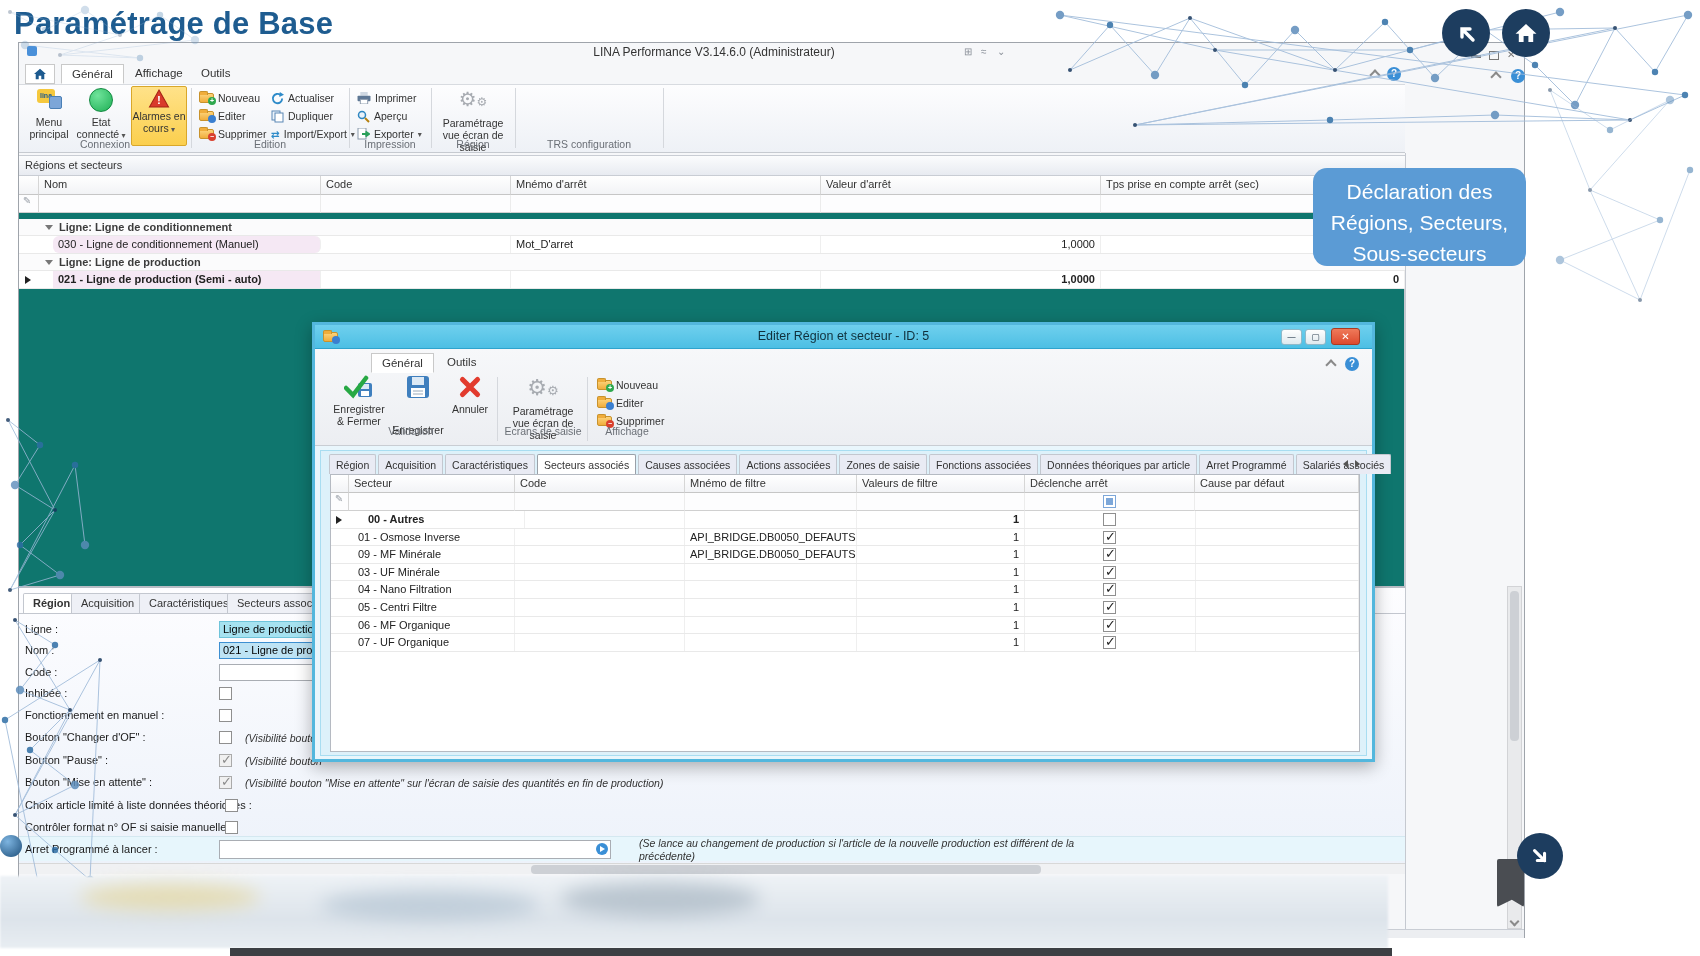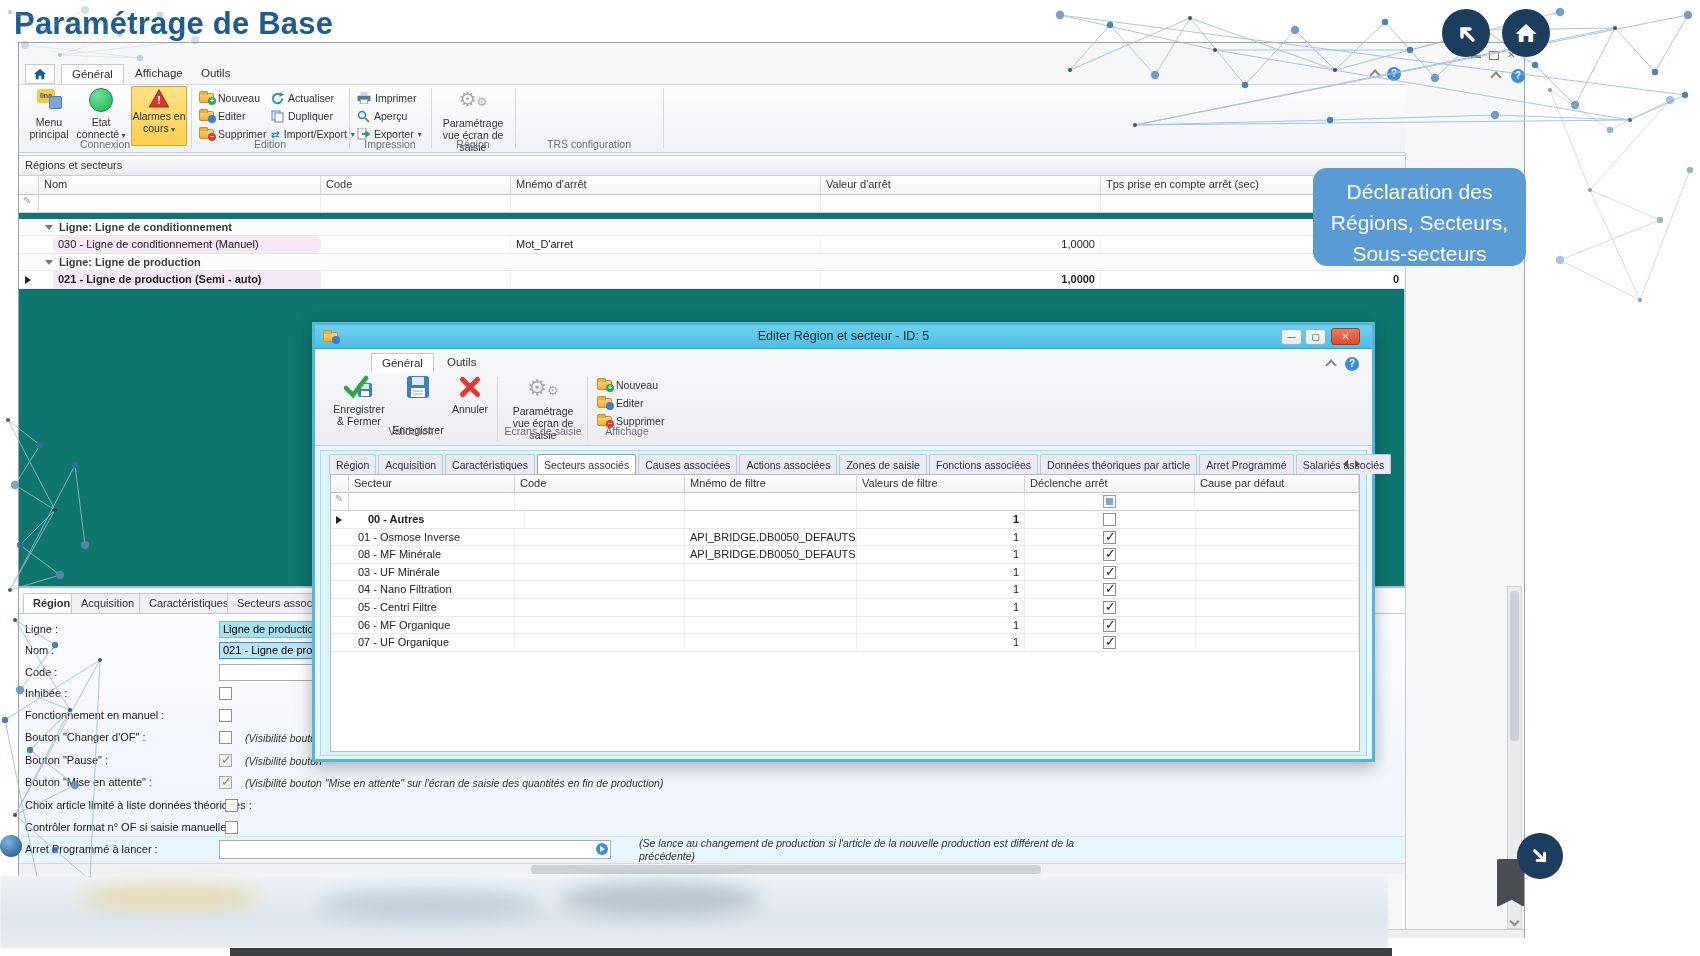--- a/index.html
+++ b/index.html
@@ -112,20 +112,27 @@
 
 <div class="blurstrip">
   <div class="blob" style="left:80px;top:8px;width:180px;height:26px;background:#e3cf82;opacity:.55;"></div>
   <div class="blob" style="left:320px;top:14px;width:220px;height:30px;background:#9fb4c6;opacity:.5;"></div>
   <div class="blob" style="left:560px;top:6px;width:200px;height:34px;background:#8598a8;opacity:.45;"></div>
 </div>
 <div class="taskbar"></div>
 
 <div class="appwin">
 
+  <div class="abs" style="left:0;top:0;width:1505px;height:18px;">
+    <div class="abs" style="left:8px;top:3px;width:10px;height:10px;background:#4a90d9;border-radius:2px;box-shadow:2px 2px 0 #f0c either;"></div>
+    <div class="ttl">LINA Performance  V3.14.6.0  (Administrateur)</div>
+    <span class="qa-ic" style="left:945px;">⊞</span>
+    <span class="qa-ic" style="left:962px;">≈</span>
+    <span class="qa-ic" style="left:978px;">⌄</span>
+  </div>
 
   <div class="winbtn" style="left:1452px;top:12px;width:10px;height:3px;background:#777;"></div>
   <div class="winbtn" style="left:1470px;top:8px;width:10px;height:9px;border:1.5px solid #777;"></div>
   <span class="winbtn" style="left:1488px;top:7px;">✕</span>
   <div class="chev" style="left:1473px;top:30px;"></div>
   <div class="helpq" style="left:1492px;top:26px;">?</div>
 
   <div class="abs" style="left:0;top:20px;width:1386px;height:90px;">
     <div class="hometab" style="left:6px;top:1px;width:30px;height:20px;">
       <svg width="14" height="12" viewBox="0 0 16 14">
@@ -443,21 +450,21 @@
         </div>
         <div class="grow" style="left: 0px; top: 53.6px; width: 1028px; height: 17.6px;">
           <div class="gc" style="left: 22px; width: 162px;">01 - Osmose Inverse</div>
           <div class="gc" style="left: 184px; width: 170px;"></div>
           <div class="gc" style="left: 354px; width: 172px;">API_BRIDGE.DB0050_DEFAUTS.DEF_...</div>
           <div class="gc num" style="left: 526px; width: 168px;">1</div>
           <div class="cb checked" style="left: 772px; top: 2px;"></div>
           <div class="gc" style="left: 864px; width: 164px; border-left: 1px solid rgb(239, 239, 239);"></div>
         </div>
         <div class="grow" style="left: 0px; top: 71.2px; width: 1028px; height: 17.6px;">
-          <div class="gc" style="left: 22px; width: 162px;">08 - MF Minérale</div>
+          <div class="gc" style="left: 22px; width: 162px;">09 - MF Minérale</div>
           <div class="gc" style="left: 184px; width: 170px;"></div>
           <div class="gc" style="left: 354px; width: 172px;">API_BRIDGE.DB0050_DEFAUTS.DEF_...</div>
           <div class="gc num" style="left: 526px; width: 168px;">1</div>
           <div class="cb checked" style="left: 772px; top: 2px;"></div>
           <div class="gc" style="left: 864px; width: 164px; border-left: 1px solid rgb(239, 239, 239);"></div>
         </div>
         <div class="grow" style="left: 0px; top: 88.8px; width: 1028px; height: 17.6px;">
           <div class="gc" style="left: 22px; width: 162px;">03 - UF Minérale</div>
           <div class="gc" style="left: 184px; width: 170px;"></div>
           <div class="gc" style="left: 354px; width: 172px;"></div>

